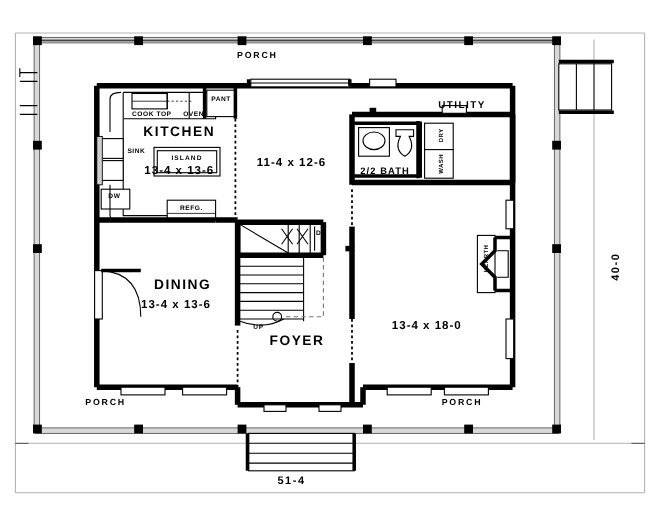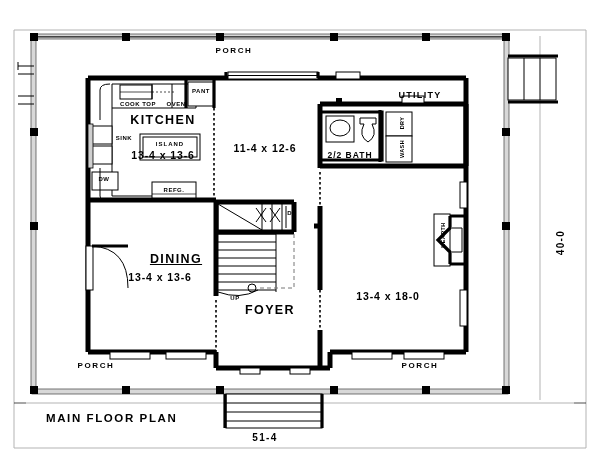--- a/index.html
+++ b/index.html
@@ -262,21 +262,21 @@
 
   <div class="lbl porch ctr" style="left:96px;top:361px;">PORCH</div>
 
   <div class="lbl porch ctr" style="left:420px;top:361px;">PORCH</div>
 
   <div class="lbl room-name ctr" style="left:163px;top:113px;">KITCHEN</div>
   <div class="lbl room-dim ctr" style="left:163px;top:149px;">13-4 x 13-6</div>
 
   <div class="lbl room-dim ctr" style="left:265px;top:142px;">11-4 x 12-6</div>
 
-  <div class="lbl room-name ctr" style="left:176px;top:252px;text-decoration:underline;">DINING</div>
+  <div class="lbl room-name ctr" style="left:166px;top:252px;">DINING</div>
   <div class="lbl room-dim ctr" style="left:160px;top:271px;">13-4 x 13-6</div>
 
   <div class="lbl room-dim ctr" style="left:388px;top:258px;margin-top:32px;">13-4 x 18-0</div>
 
   <div class="lbl room-name ctr" style="left:270px;top:303px;">FOYER</div>
 
   <div class="lbl ctr" style="left:420px;top:90px;font-size:9px;letter-spacing:1.3px;text-align:center;">UTILITY</div>
 
   <div class="lbl ctr" style="left:350px;top:150px;font-size:8.5px;letter-spacing:1px;">2/2 BATH</div>
 
@@ -289,19 +289,18 @@
   <div class="lbl tiny ctr" style="left:170px;top:141px;letter-spacing:1px;">ISLAND</div>
 
   <div class="lbl tiny2 vert rot90" style="left:390px;top:120px;width:24px;text-align:center;">DRY</div>
   <div class="lbl tiny2 vert rot90" style="left:388px;top:146px;width:28px;text-align:center;">WASH</div>
 
   <div class="lbl tiny2 vert rot90" style="left:426px;top:232px;width:34px;text-align:center;">HEARTH</div>
 
   <div class="lbl tiny ctr" style="left:235px;top:295px;">UP</div>
   <div class="lbl tiny ctr" style="left:292px;top:210px;">DN</div>
 
-  <div class="lbl title" style="left:46px;top:412px;">MAIN FLOOR PLAN</div>
 
   <div class="lbl dimtxt ctr" style="left:265px;top:432px;">51-4</div>
 
   <div class="lbl dimtxt vert rot90" style="left:540px;top:237px;width:40px;text-align:center;">40-0</div>
 
 </div>
 
 </body></html>

